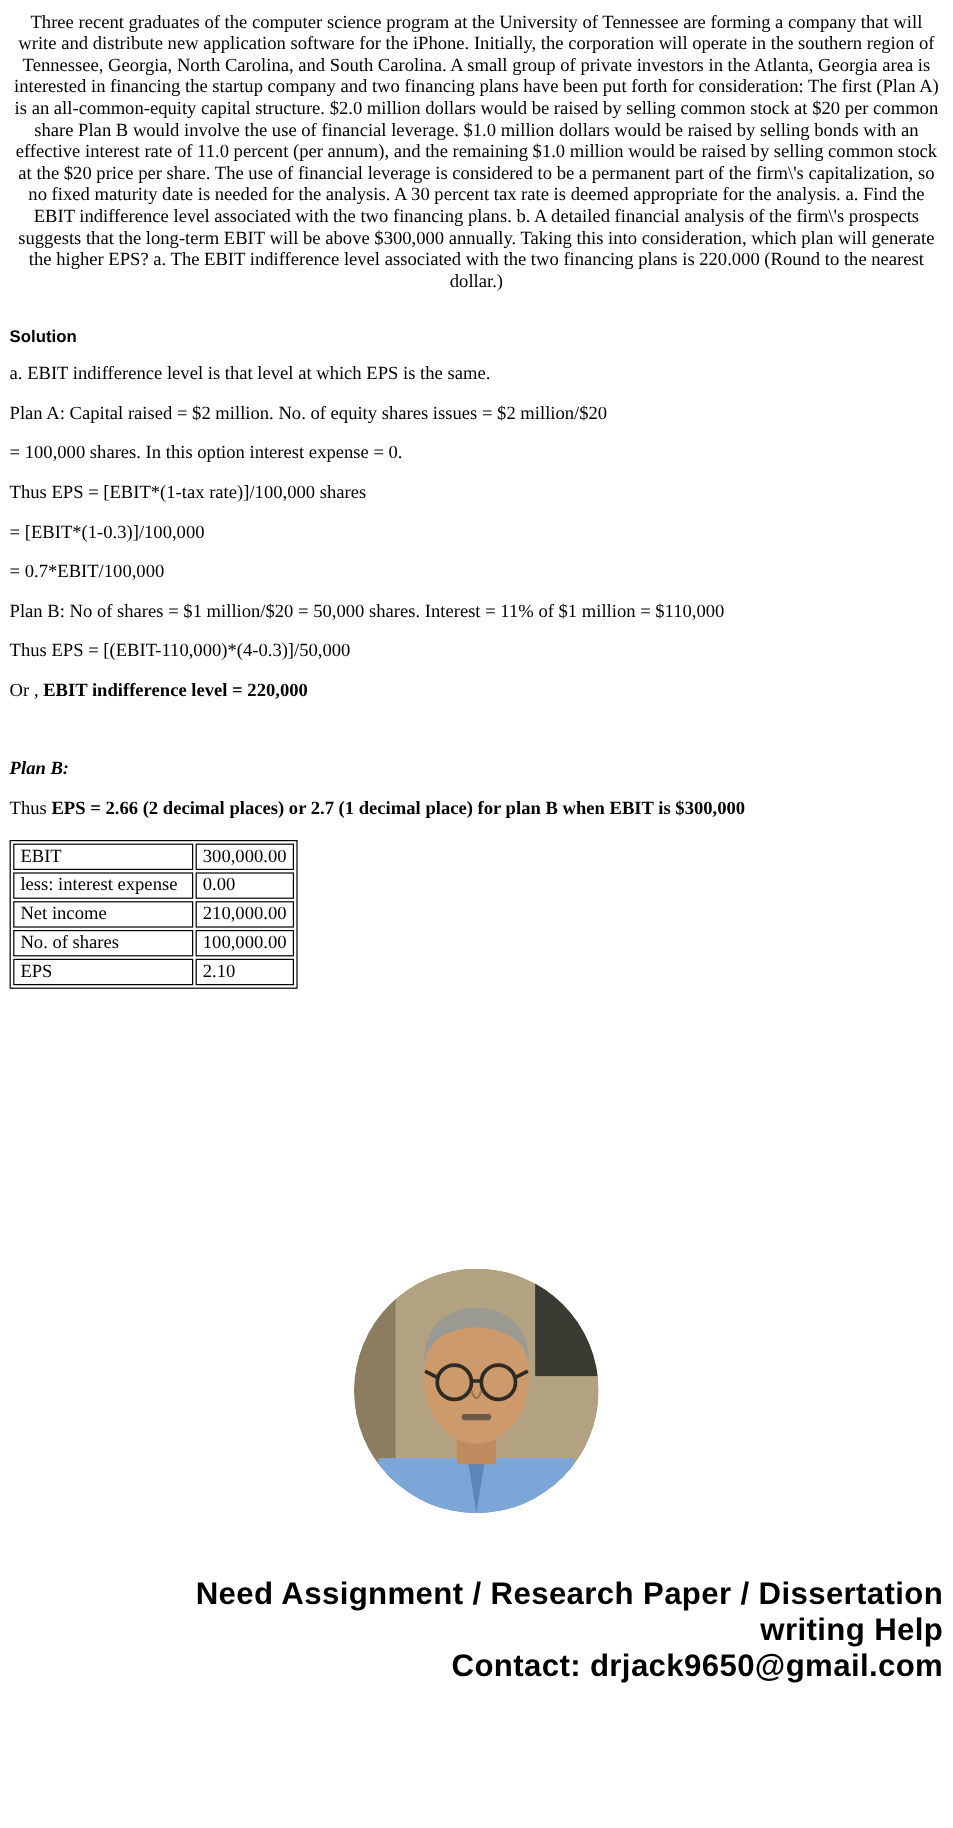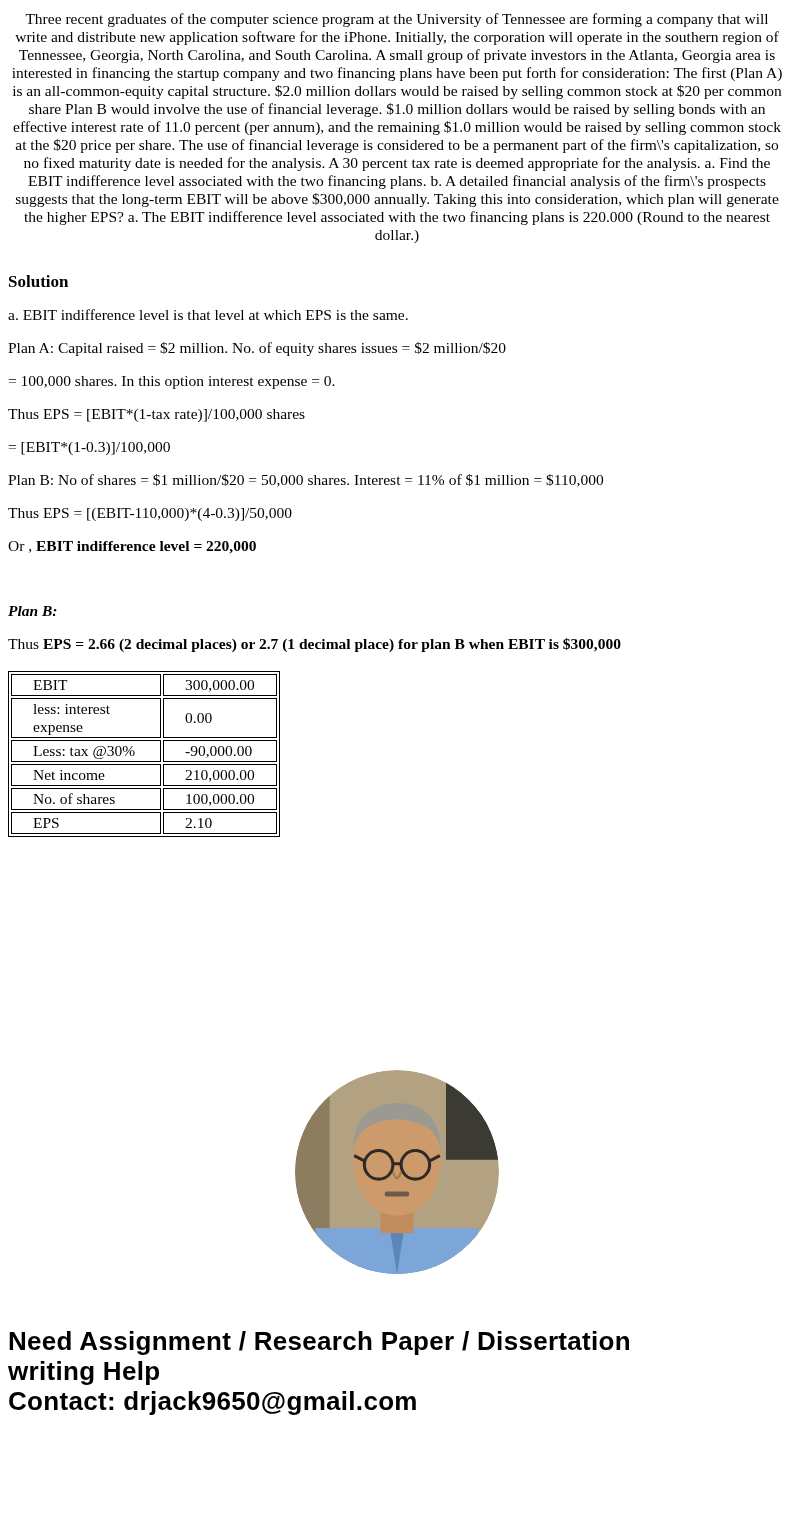--- a/index.html
+++ b/index.html
@@ -18,52 +18,52 @@
   }
   .page {
     padding: 8px 8px 20px 8px;
   }
   p { margin: 15px 0; }
   .problem {
     margin: 2px 0 14px 0;
     text-align: center;
   }
   h2.solution-heading {
-    font-size: 17px;
+    font-size: 14px;
     font-weight: bold;
     margin: 28px 0 4px 0;
-    font-family: Liberation Serif, serif;
+    font-family: Liberation Sans, sans-serif;
   }
   .bold { font-weight: bold; margin-top: 16px; }
   .plan-b-heading { font-weight: bold; font-style: italic; margin-top: 47px; }
   table.results {
     border-collapse: separate;
     border-spacing: 2px;
     border: 1px solid #000;
     margin: 18px 0 0 0;
     font-size: 15.5px;
   }
   table.results td {
     border: 1px solid #000;
-    padding: 1px 21px;
+    padding: 1px 5px;
     vertical-align: middle;
   }
   table.results td.label-cell { width: 150px; }
   table.results td.value-cell { width: 76px; }
   .avatar-wrap {
     width: 204px;
     height: 204px;
     margin: 233px auto 0 auto;
     border-radius: 50%;
     overflow: hidden;
   }
   .avatar-wrap svg { display: block; width: 100%; height: 100%; }
   .footer {
     margin-top: 52px;
-    text-align: left;
+    text-align: right;
     font-family: "Liberation Sans", sans-serif;
     font-weight: bold;
     font-size: 26px;
     line-height: 30px;
     letter-spacing: 0.3px;
   }
   .footer .contact-line { margin-top: 0; }
 </style>
 </head>
 <body>
@@ -72,43 +72,40 @@
 
   <p class="problem">Three recent graduates of the computer science program at the University of Tennessee are forming a company that will write and distribute new application software for the iPhone. Initially, the corporation will operate in the southern region of Tennessee, Georgia, North Carolina, and South Carolina. A small group of private investors in the Atlanta, Georgia area is interested in financing the startup company and two financing plans have been put forth for consideration: The first (Plan A) is an all-common-equity capital structure. $2.0 million dollars would be raised by selling common stock at $20 per common share Plan B would involve the use of financial leverage. $1.0 million dollars would be raised by selling bonds with an effective interest rate of 11.0 percent (per annum), and the remaining $1.0 million would be raised by selling common stock at the $20 price per share. The use of financial leverage is considered to be a permanent part of the firm\'s capitalization, so no fixed maturity date is needed for the analysis. A 30 percent tax rate is deemed appropriate for the analysis. a. Find the EBIT indifference level associated with the two financing plans. b. A detailed financial analysis of the firm\'s prospects suggests that the long-term EBIT will be above $300,000 annually. Taking this into consideration, which plan will generate the higher EPS? a. The EBIT indifference level associated with the two financing plans is 220.000 (Round to the nearest dollar.)</p>
 
   <h2 class="solution-heading">Solution</h2>
 
   <p>a. EBIT indifference level is that level at which EPS is the same.</p>
   <p>Plan A: Capital raised = $2 million. No. of equity shares issues = $2 million/$20</p>
   <p>= 100,000 shares. In this option interest expense = 0.</p>
   <p>Thus EPS = [EBIT*(1-tax rate)]/100,000 shares</p>
   <p>= [EBIT*(1-0.3)]/100,000</p>
+  <p>= 0.7*EBIT/100,000</p>
   <p>Plan B: No of shares = $1 million/$20 = 50,000 shares. Interest = 11% of $1 million = $110,000</p>
   <p>Thus EPS = [(EBIT-110,000)*(4-0.3)]/50,000</p>
 
   <p><span>Or , </span><span class="bold">EBIT indifference level = 220,000</span></p>
 
 
   <p class="plan-b-heading">Plan B:</p>
 
   <p><span>Thus </span><span class="bold">EPS = 2.66 (2 decimal places) or 2.7 (1 decimal place) for plan B when EBIT is $300,000</span></p>
 
   <table class="results">
     <tbody>
       <tr>
         <td class="label-cell">EBIT</td>
         <td class="value-cell">300,000.00</td>
       </tr>
       <tr>
         <td class="label-cell">less: interest expense</td>
         <td class="value-cell">0.00</td>
-      </tr>
-      <tr>
-        <td class="label-cell">Less: tax @30%</td>
-        <td class="value-cell">-90,000.00</td>
       </tr>
       <tr>
         <td class="label-cell">Net income</td>
         <td class="value-cell">210,000.00</td>
       </tr>
       <tr>
         <td class="label-cell">No. of shares</td>
         <td class="value-cell">100,000.00</td>
       </tr>
       <tr>

